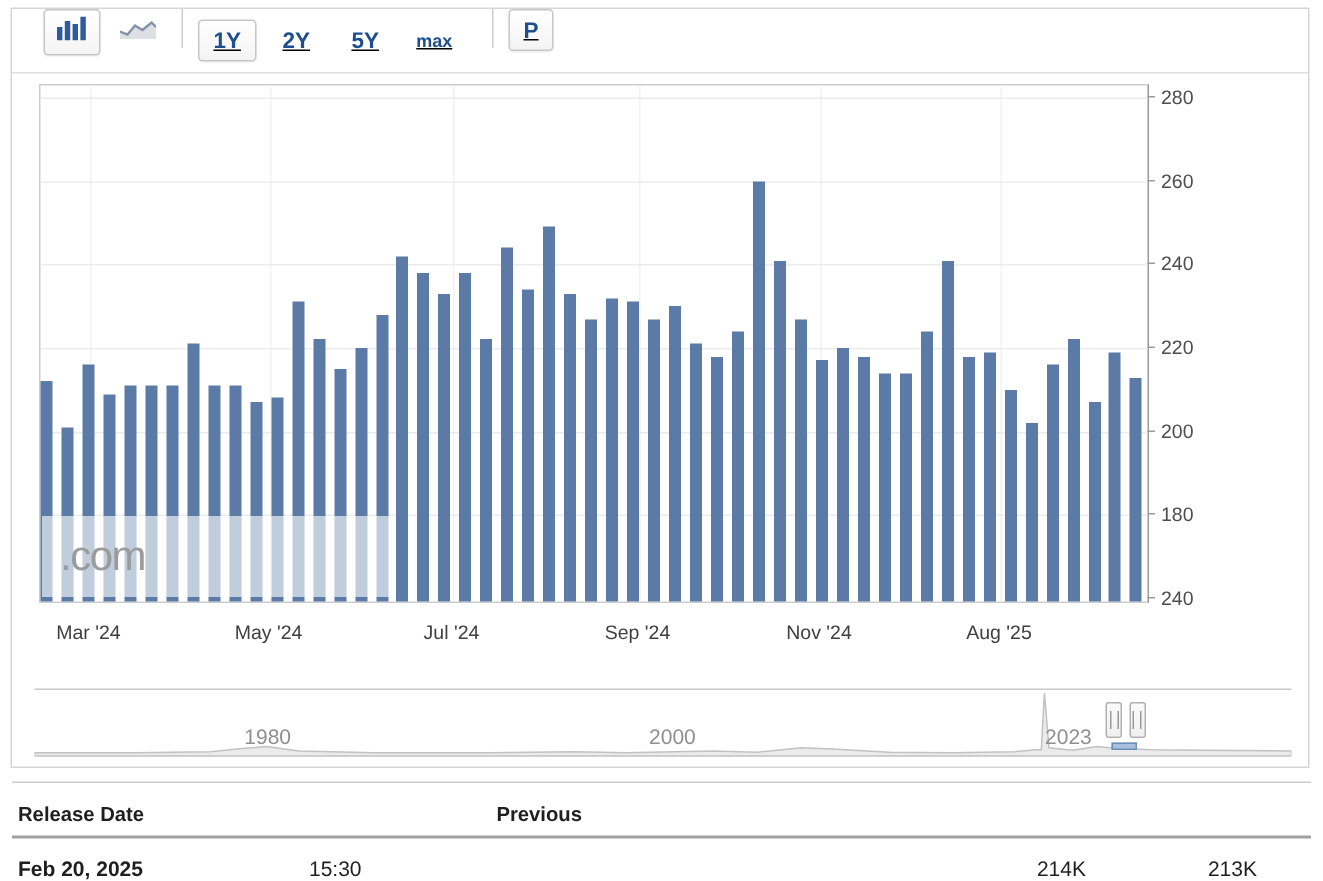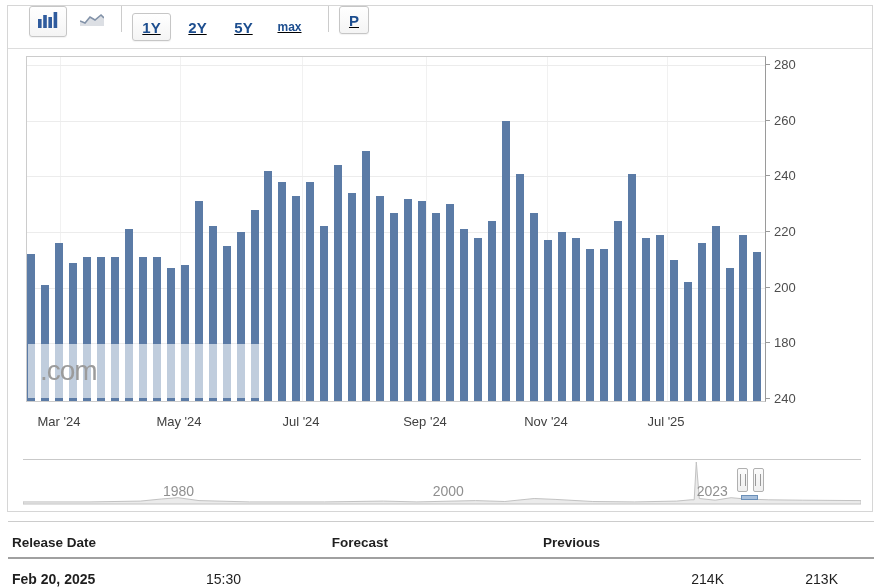--- a/index.html
+++ b/index.html
@@ -167,21 +167,21 @@
       <div class="ylab" style="left: 766px; top: 329.3px;">180</div>
       <div class="ytick" style="left: 757px; top: 392px;"></div>
       <div class="ylab" style="left: 766px; top: 385px;">240</div>
     </div>
   <div id="xaxis">
       <div class="xlab" style="left: 9px; top: 408px;">Mar '24</div>
       <div class="xlab" style="left: 129px; top: 408px;">May '24</div>
       <div class="xlab" style="left: 251px; top: 408px;">Jul '24</div>
       <div class="xlab" style="left: 375px; top: 408px;">Sep '24</div>
       <div class="xlab" style="left: 496px; top: 408px;">Nov '24</div>
-      <div class="xlab" style="left: 616px; top: 408px;">Jul '25</div>
+      <div class="xlab" style="left: 616px; top: 408px;">Aug '25</div>
     </div>
 
   <div class="nav-topline"></div>
   <svg class="nav-spark" id="nav-spark" viewBox="0 0 838 45" preserveAspectRatio="none">
       <polygon points="0,44 0.0,41.9 67.0,41.9 117.3,41.1 138.3,39.0 155.0,37.7 176.0,40.6 226.3,41.9 301.7,41.9 360.3,41.1 393.9,41.9 452.5,40.6 481.8,41.5 511.2,38.5 532.1,39.4 569.8,41.5 611.7,41.9 653.6,41.1 667.9,39.8 671.2,39.8 673.3,2.0 676.3,38.5 692.2,40.2 708.1,37.7 722.4,39.0 745.8,39.8 779.3,40.2 838.0,40.6 838,44" fill="#ebebeb" stroke="#c2c2c2" stroke-width="1"></polygon>
     </svg>
   <div id="nav-labels">
       <div class="nav-label" style="left: 154.9px; top: 477px;">1980</div>
       <div class="nav-label" style="left: 424.7px; top: 477px;">2000</div>
       <div class="nav-label" style="left: 688.7px; top: 477px;">2023</div>
@@ -192,21 +192,20 @@
   <div class="handle" id="handle2" style="left: 744.9px;">
       <div class="grip"></div>
     </div>
   <div class="thumb" id="nav-thumb" style="left: 733.2px; width: 17px;"></div>
 
 </div>
 
 <div class="table">
   <div class="trow thead" id="table-head">
       <div class="cell c0">Release Date</div>
-      <div class="cell right">Forecast</div>
       <div class="cell right">Previous</div>
     </div>
   <div class="tbody" id="table-body">
       <div class="trow">
         <div class="cell c0 date">Feb 20, 2025</div>
         <div class="cell ">15:30</div>
         <div class="cell right"></div>
         <div class="cell right">214K</div>
         <div class="cell right">213K</div>
       </div>

